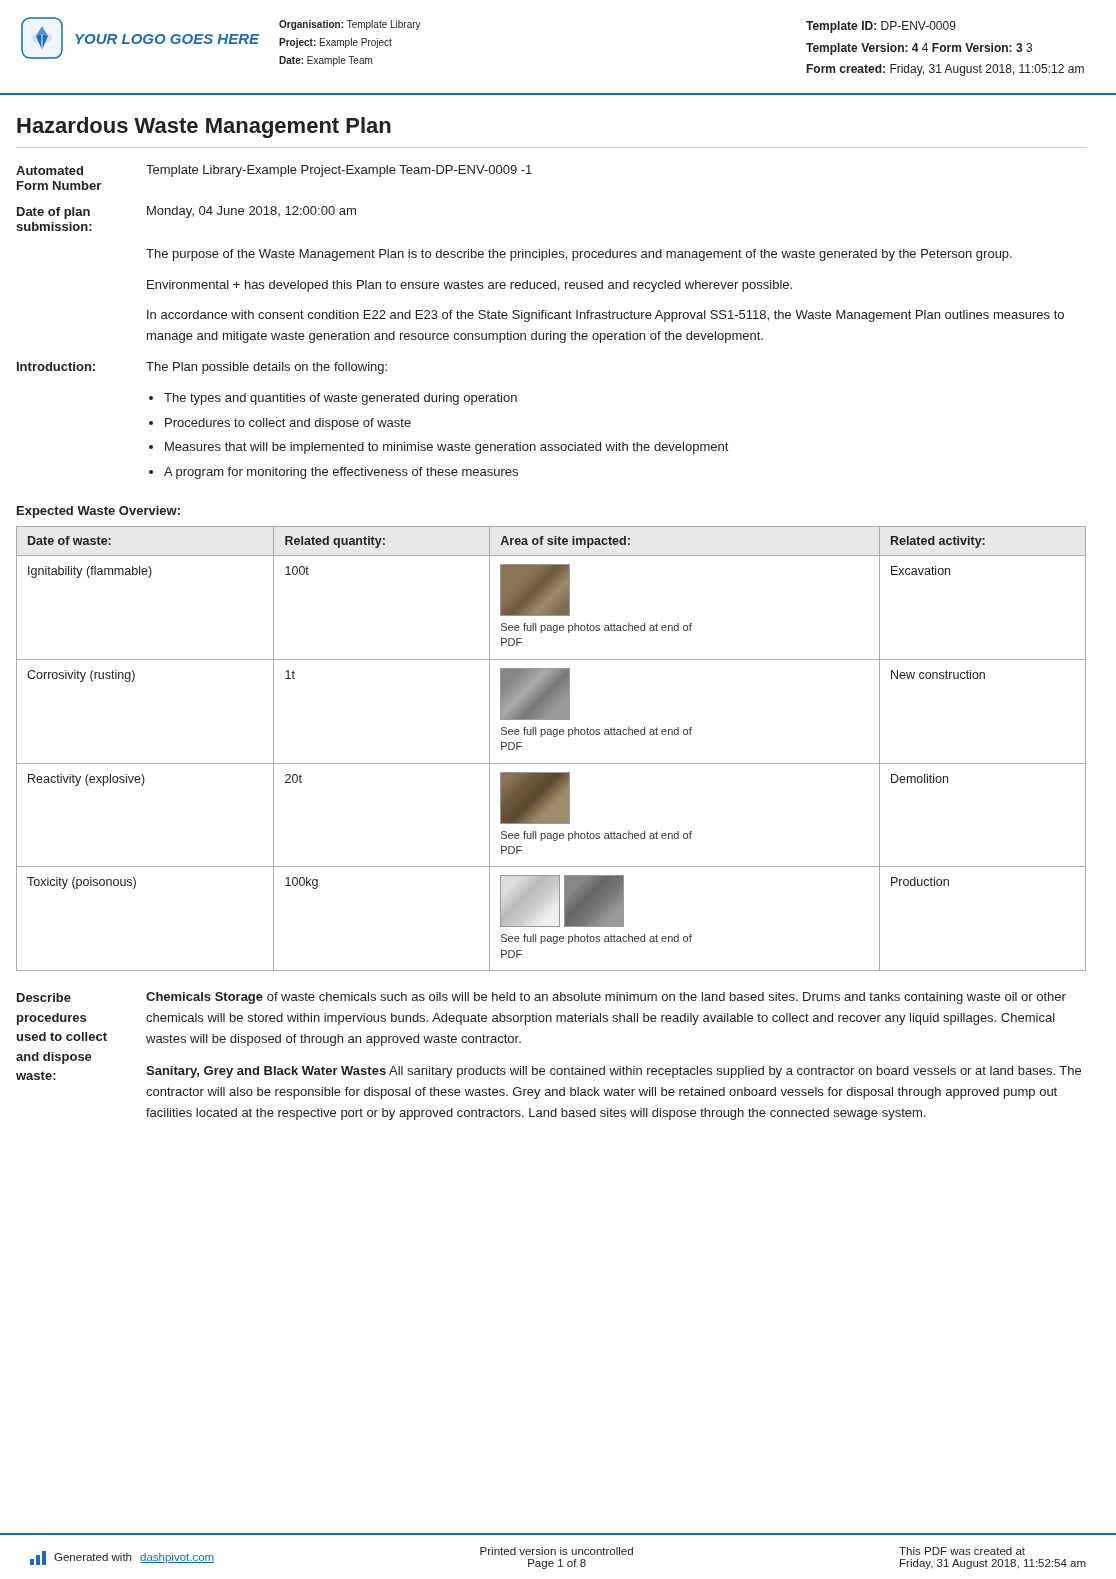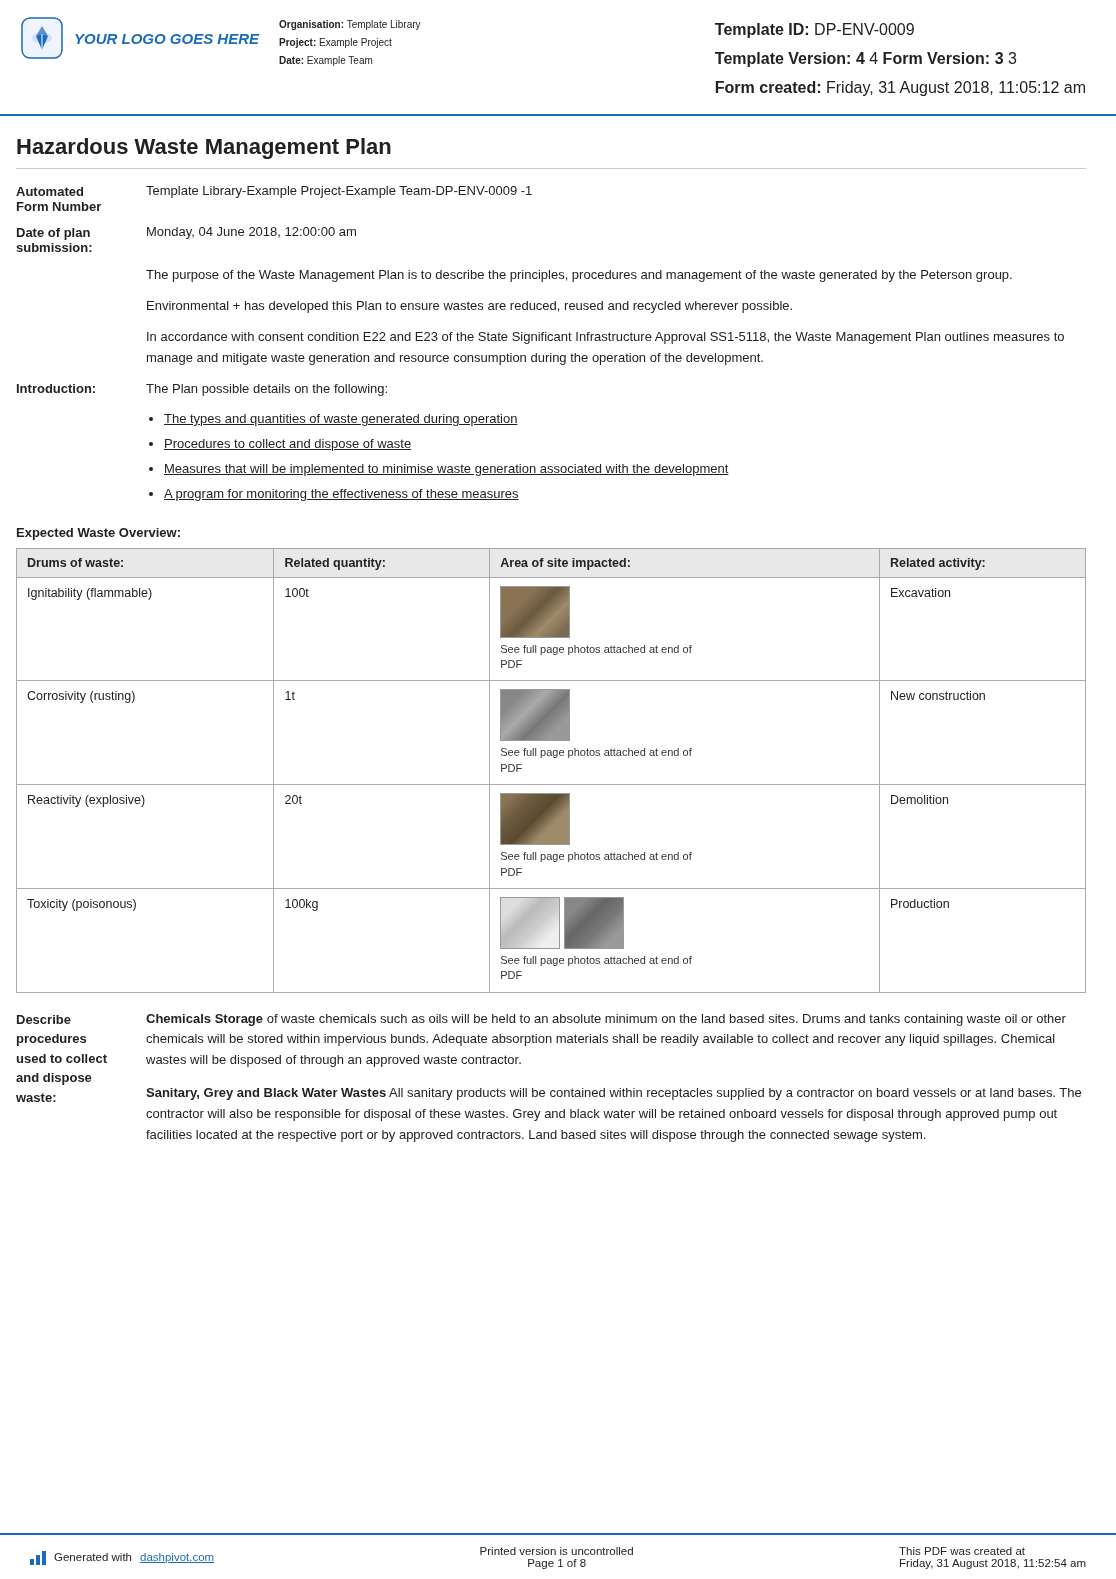--- a/index.html
+++ b/index.html
@@ -47,21 +47,21 @@
     }
     .header-meta-center {
       flex: 1;
       font-size: 10px;
       line-height: 1.8;
     }
     .header-meta-center span.label {
       font-weight: bold;
     }
     .header-meta-right {
-      font-size: 16px;
+      font-size: 12px;
       line-height: 1.8;
       text-align: left;
       min-width: 280px;
     }
     .header-meta-right .bold { font-weight: bold; }
 
     
     .main {
       padding: 18px 30px 10px 16px;
       flex: 1;
@@ -113,21 +113,20 @@
     .intro-content p {
       margin-bottom: 10px;
     }
     .intro-content ul {
       margin-left: 18px;
       margin-bottom: 6px;
     }
     .intro-content ul li {
       margin-bottom: 4px;
       list-style-type: disc;
-      text-decoration: underline;
     }
 
     
     .section-heading {
       font-weight: bold;
       font-size: 13px;
       margin-bottom: 8px;
       margin-top: 10px;
     }
 
@@ -345,21 +344,21 @@
           <li>A program for monitoring the effectiveness of these measures</li>
         </ul>
       </div>
     </div>
 
     <div class="section-heading">Expected Waste Overview:</div>
 
     <table class="waste-table">
       <thead>
         <tr>
-          <th>Drums of waste:</th>
+          <th>Date of waste:</th>
           <th>Related quantity:</th>
           <th>Area of site impacted:</th>
           <th>Related activity:</th>
         </tr>
       </thead>
       <tbody>
 
         <tr>
           <td>Ignitability (flammable)</td>
           <td>100t</td>

